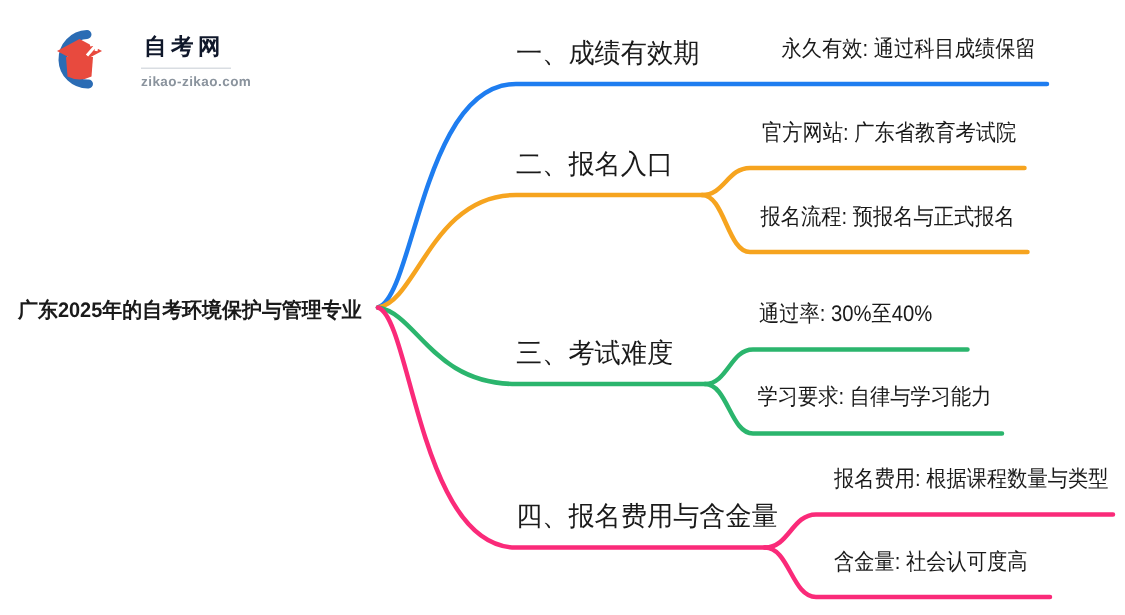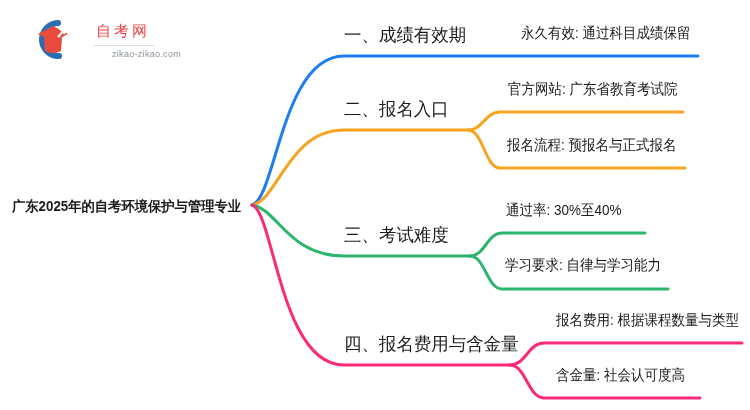--- a/index.html
+++ b/index.html
@@ -5,23 +5,23 @@
   html,body{margin:0;padding:0;background:#ffffff;}
   .canvas{position:relative;width:750px;height:410px;background:#ffffff;overflow:hidden;
           font-family:"Liberation Sans","DejaVu Sans",sans-serif;}
   .lines-svg{position:absolute;left:0;top:0;width:750px;height:410px;}
   .node{position:absolute;white-space:nowrap;color:#1a1a1a;}
   .root-label{font-size:14px;font-weight:bold;line-height:20px;transform:scaleX(0.95);transform-origin:left center;}
   .branch-label{font-size:18px;line-height:22px;transform:scaleX(0.97);transform-origin:left center;}
   .child-label{font-size:15px;line-height:20px;transform:scaleX(0.90);transform-origin:left center;}
   .logo{position:absolute;left:30px;top:12px;width:170px;height:52px;cursor:pointer;}
   .logo-icon{position:absolute;left:0;top:4px;overflow:visible;}
-  .logo-name{position:absolute;left:66px;top:10px;font-size:15px;font-weight:normal;color:#ef4444;letter-spacing:3px;}
+  .logo-name{position:absolute;left:66px;top:10px;font-size:15px;font-weight:bold;color:#0f172a;letter-spacing:3px;}
   .logo-divider{position:absolute;left:64px;top:33px;width:60px;height:1px;background:#d9dde2;}
-  .logo-url{position:absolute;left:82px;top:37px;font-size:9px;color:#8a939d;letter-spacing:0.3px;}
+  .logo-url{position:absolute;left:64px;top:37px;font-size:9px;color:#8a939d;letter-spacing:0.3px;font-weight:bold;}
 </style>
 </head>
 <body>
 
 <div class="canvas">
 
   <svg class="lines-svg" viewBox="0 0 750 410" fill="none" stroke-width="3" stroke-linecap="round">
 
     <path d="M252,205 C276,198 282,56 344,56 L698,56" stroke="#1e7df0"></path>
 

